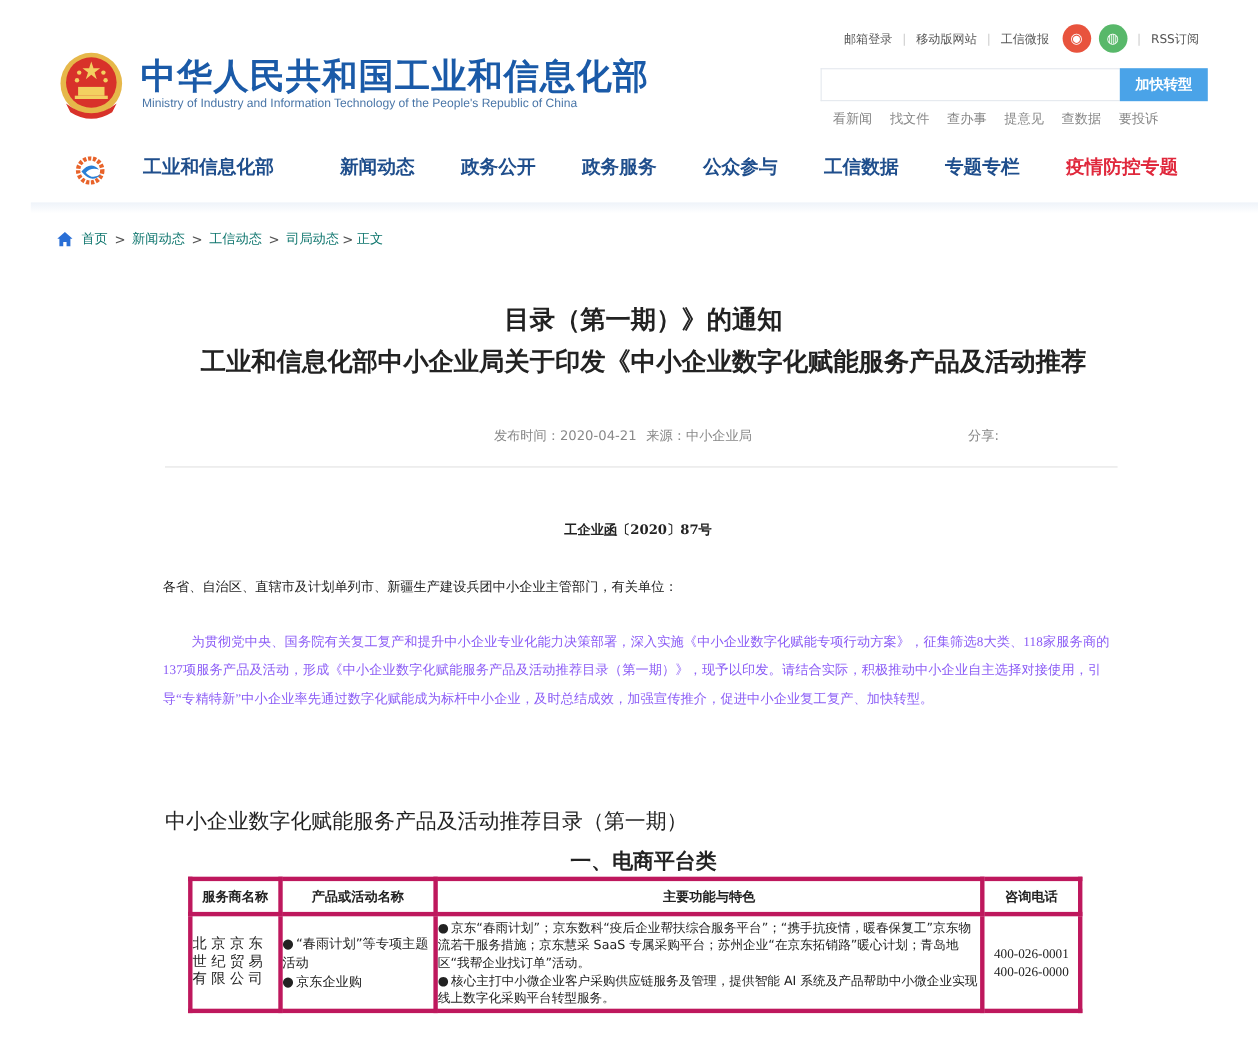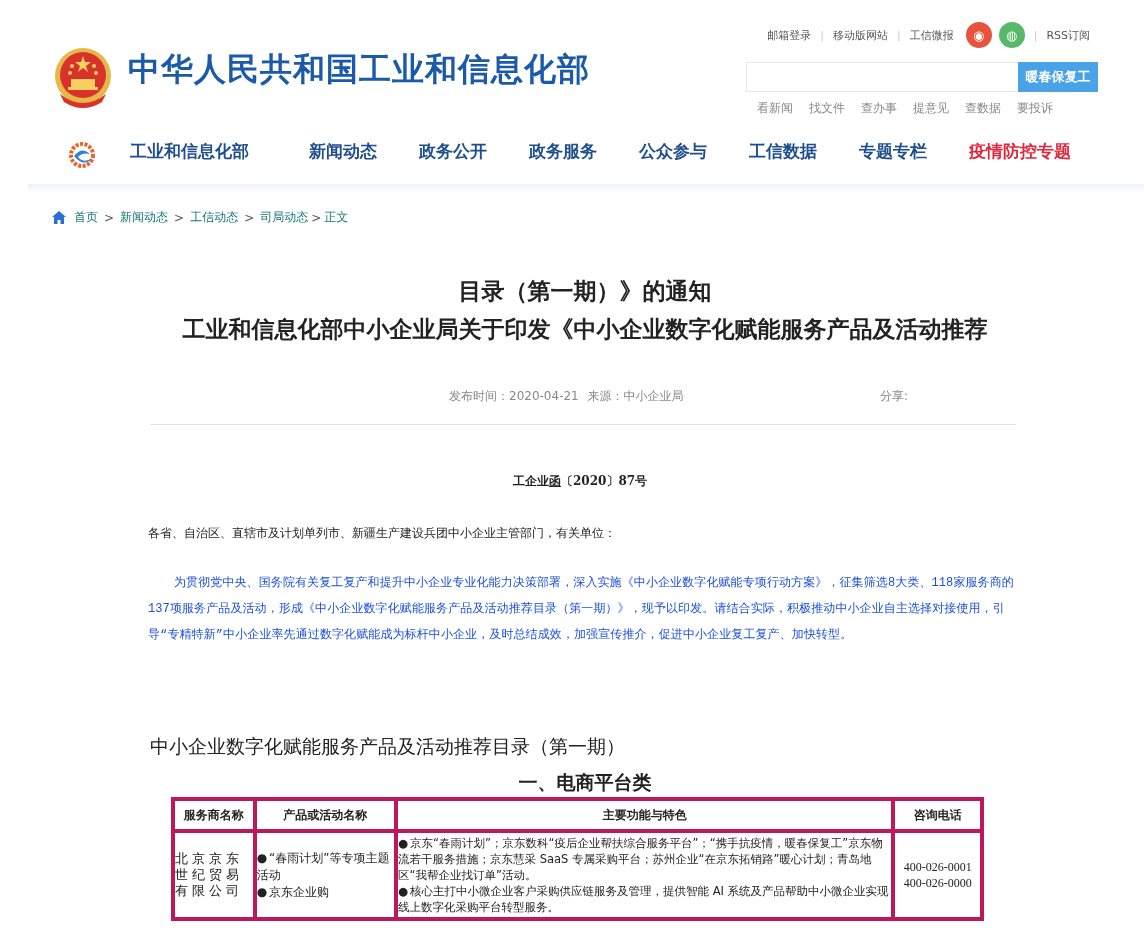--- a/index.html
+++ b/index.html
@@ -39,21 +39,21 @@
 
   
   .article-title { position: absolute; left: 150px; top: 272px; width: 870px; text-align: center; font-size: 23px; font-weight: bold; color: #222; line-height: 38px; }
   .meta { position: absolute; left: 449px; top: 388px; font-size: 12px; color: #888; white-space: nowrap; }
   .share { position: absolute; left: 880px; top: 388px; font-size: 12px; color: #888; }
   .rule { position: absolute; left: 150px; top: 424px; width: 866px; height: 1px; background: #e2e2e2; }
 
   .docno { position: absolute; left: 513px; top: 473px; font-family: "DejaVu Serif", serif; font-size: 12px; font-weight: bold; color: #222; }
   .docno u { text-decoration: underline; }
   .addressee { position: absolute; left: 148px; top: 525px; font-size: 12px; color: #222; font-family: "DejaVu Serif", serif; }
-  .para { position: absolute; left: 148px; top: 570px; width: 875px; font-size: 12px; line-height: 26px; color: #1d4ed8; text-indent: 26px; font-family: Liberation Mono, monospace; letter-spacing: 0.1px; }
+  .para { position: absolute; left: 148px; top: 570px; width: 875px; font-size: 12px; line-height: 26px; color: #8b5cf6; text-indent: 26px; font-family: Liberation Serif, serif; letter-spacing: 0.1px; }
 
   .cat-title { position: absolute; left: 150px; top: 734px; width: 870px; text-align: left; font-size: 19px; color: #222; font-family: "DejaVu Sans", sans-serif; }
   .cat-sub { position: absolute; left: 150px; top: 770px; width: 870px; text-align: center; font-size: 19px; font-weight: bold; color: #222; }
 
   table.catalog { position: absolute; left: 171px; top: 797px; width: 813px; border-collapse: collapse; font-size: 12px; color: #222; }
   table.catalog th, table.catalog td { border: 4px solid #be185d; }
   table.catalog th { height: 32px; font-weight: bold; font-size: 12px; text-align: center; }
   table.catalog td { vertical-align: middle; padding: 2px 0; line-height: 16px; }
   .col1 { width: 82px; }
   .col2 { width: 142px; }
@@ -75,36 +75,37 @@
     <polygon points="31,10 33,16 39,16 34,20 36,26 31,22 26,26 28,20 23,16 29,16" fill="#f3d060"></polygon>
     <circle cx="20" cy="20" r="2" fill="#f3d060"></circle>
     <circle cx="42" cy="20" r="2" fill="#f3d060"></circle>
     <circle cx="18" cy="27" r="2" fill="#f3d060"></circle>
     <circle cx="44" cy="27" r="2" fill="#f3d060"></circle>
     <rect x="19" y="33" width="24" height="8" fill="#f3d060"></rect>
     <rect x="16" y="41" width="30" height="3" fill="#f3d060"></rect>
     <path d="M8 48 Q31 66 54 48 L50 56 Q31 68 12 56 Z" fill="#d8322a"></path>
   </svg>
   <div class="site-title">中华人民共和国工业和信息化部</div>
+  <div class="site-subtitle">Ministry of Industry and Information Technology of the People's Republic of China</div>
 
   <div class="toplinks">
     <a>邮箱登录</a>
     <span class="sep">|</span>
     <a>移动版网站</a>
     <span class="sep">|</span>
     <a>工信微报</a>
     <span class="social weibo">◉</span>
     <span class="social wechat">◍</span>
     <span class="sep">|</span>
     <a>RSS订阅</a>
   </div>
 
   <div class="search">
     <input type="text" placeholder="" style="">
-    <button>暖春保复工</button>
+    <button>加快转型</button>
   </div>
 
   <div class="quicklinks">
     <a>看新闻</a>
     <a>找文件</a>
     <a>查办事</a>
     <a>提意见</a>
     <a>查数据</a>
     <a>要投诉</a>
   </div>

